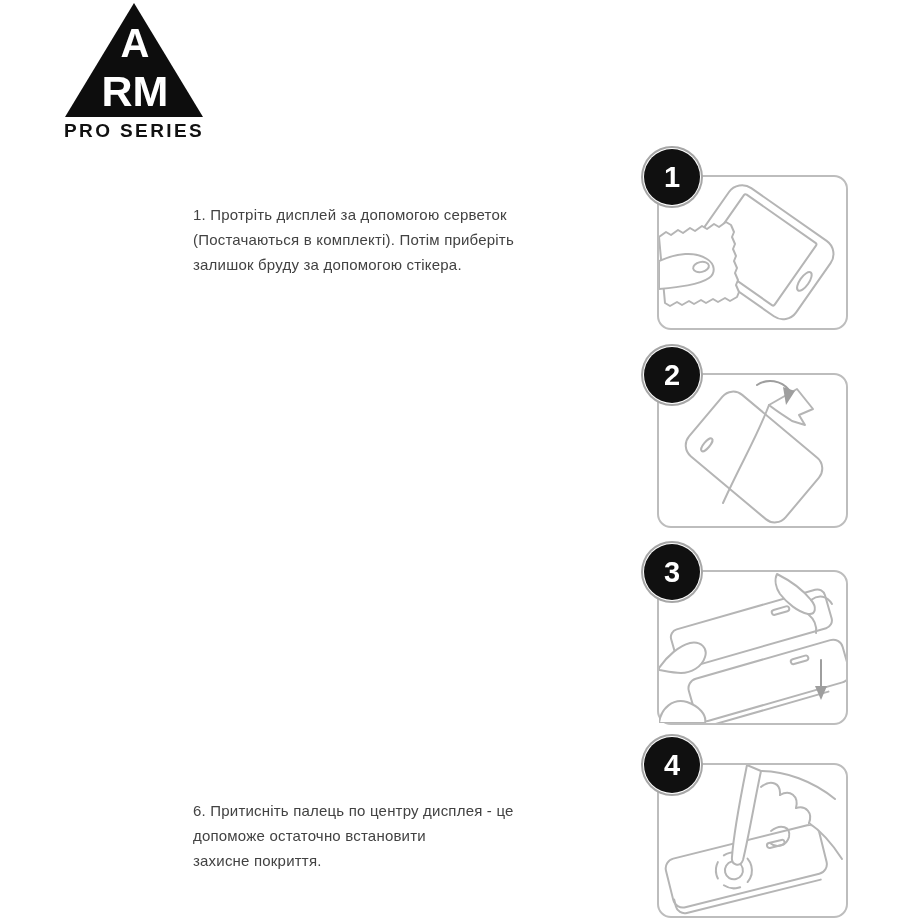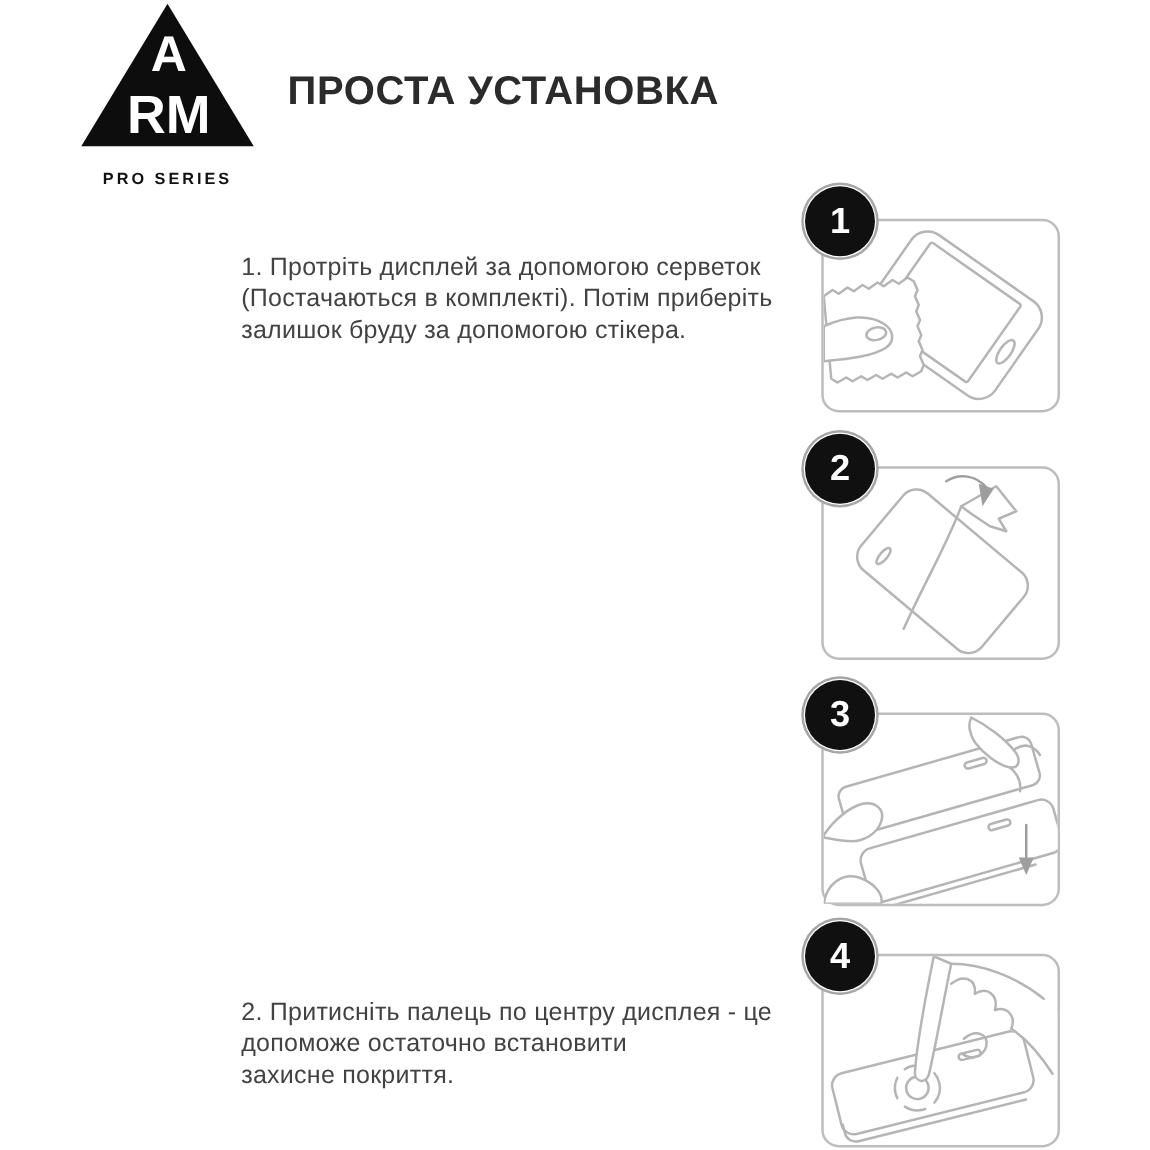--- a/index.html
+++ b/index.html
@@ -2,29 +2,29 @@
 <html><head>
 <meta charset="utf-8">
 <style>
   html,body{margin:0;padding:0;background:#fff;}
   .page{position:relative;width:920px;height:920px;background:#fff;overflow:hidden;
         font-family:"Liberation Sans","DejaVu Sans",sans-serif;}
 
   
   .logo{position:absolute;left:64px;top:2px;width:140px;}
   .logo svg{display:block;}
-  .logo-series{width:140px;text-align:center;font-size:13px;font-weight:700;
-               letter-spacing:2.4px;color:#111;margin-top:15px;white-space:nowrap;}
+  .logo-series{width:140px;text-align:center;font-size:19px;font-weight:700;
+               letter-spacing:2.4px;color:#111;margin-top:0;white-space:nowrap;}
 
   
   .title{position:absolute;left:230px;top:54px;font-size:32px;font-weight:800;
          color:#2b2b2b;letter-spacing:.5px;white-space:nowrap;}
 
   
-  .step-text{position:absolute;left:193px;width:480px;margin:0;font-size:20px;
+  .step-text{position:absolute;left:193px;width:480px;margin:0;font-size:15px;
              line-height:25px;color:#424242;white-space:pre-line;letter-spacing:.2px;}
 
   
   .illus-box{position:absolute;left:657px;width:187px;height:151px;background:#fff;
              border:2px solid #bdbdbd;border-radius:14px;}
   .badge{position:absolute;left:-15px;top:-28px;width:56px;height:56px;border-radius:50%;
          background:#101010;color:#fff;display:flex;align-items:center;justify-content:center;
          font-size:29px;font-weight:700;box-shadow:0 0 0 1px #fff,0 0 0 3px #a6a6a6;}
   .illus-box svg{position:absolute;left:0;top:0;width:187px;height:151px;overflow:hidden;}
 
@@ -41,26 +41,25 @@
 
   <div class="logo">
     <svg width="140" height="118" viewBox="0 0 140 118">
       <polygon points="70,1 139,115 1,115" fill="#0d0d0d"></polygon>
       <text x="71" y="55" text-anchor="middle" fill="#fff" font-size="40" font-weight="800">A</text>
       <text x="71" y="104" text-anchor="middle" fill="#fff" font-size="43" font-weight="800">RM</text>
     </svg>
     <div class="logo-series">PRO SERIES</div>
   </div>
 
-  <div class="title">ПРОСТА УСТАНОВКА</div>
 
   <p class="step-text" style="top:202px">1. Протріть дисплей за допомогою серветок
 (Постачаються в комплекті). Потім приберіть
 залишок бруду за допомогою стікера.</p>
-  <p class="step-text" style="top:798px">2. Притисніть палець по центру дисплея - це
+  <p class="step-text" style="top:798px">6. Притисніть палець по центру дисплея - це
 допоможе остаточно встановити
 захисне покриття.</p>
 
   <div class="illus-box" style="top:175px">
     <svg viewBox="0 0 187 151">
       <g class="art" transform="rotate(-55 103 76)">
         <rect x="58" y="14" width="92" height="124" rx="16"></rect>
         <rect x="66" y="28" width="76" height="88" rx="2"></rect>
         <ellipse cx="104" cy="127" rx="11" ry="4.5"></ellipse>
       </g>

